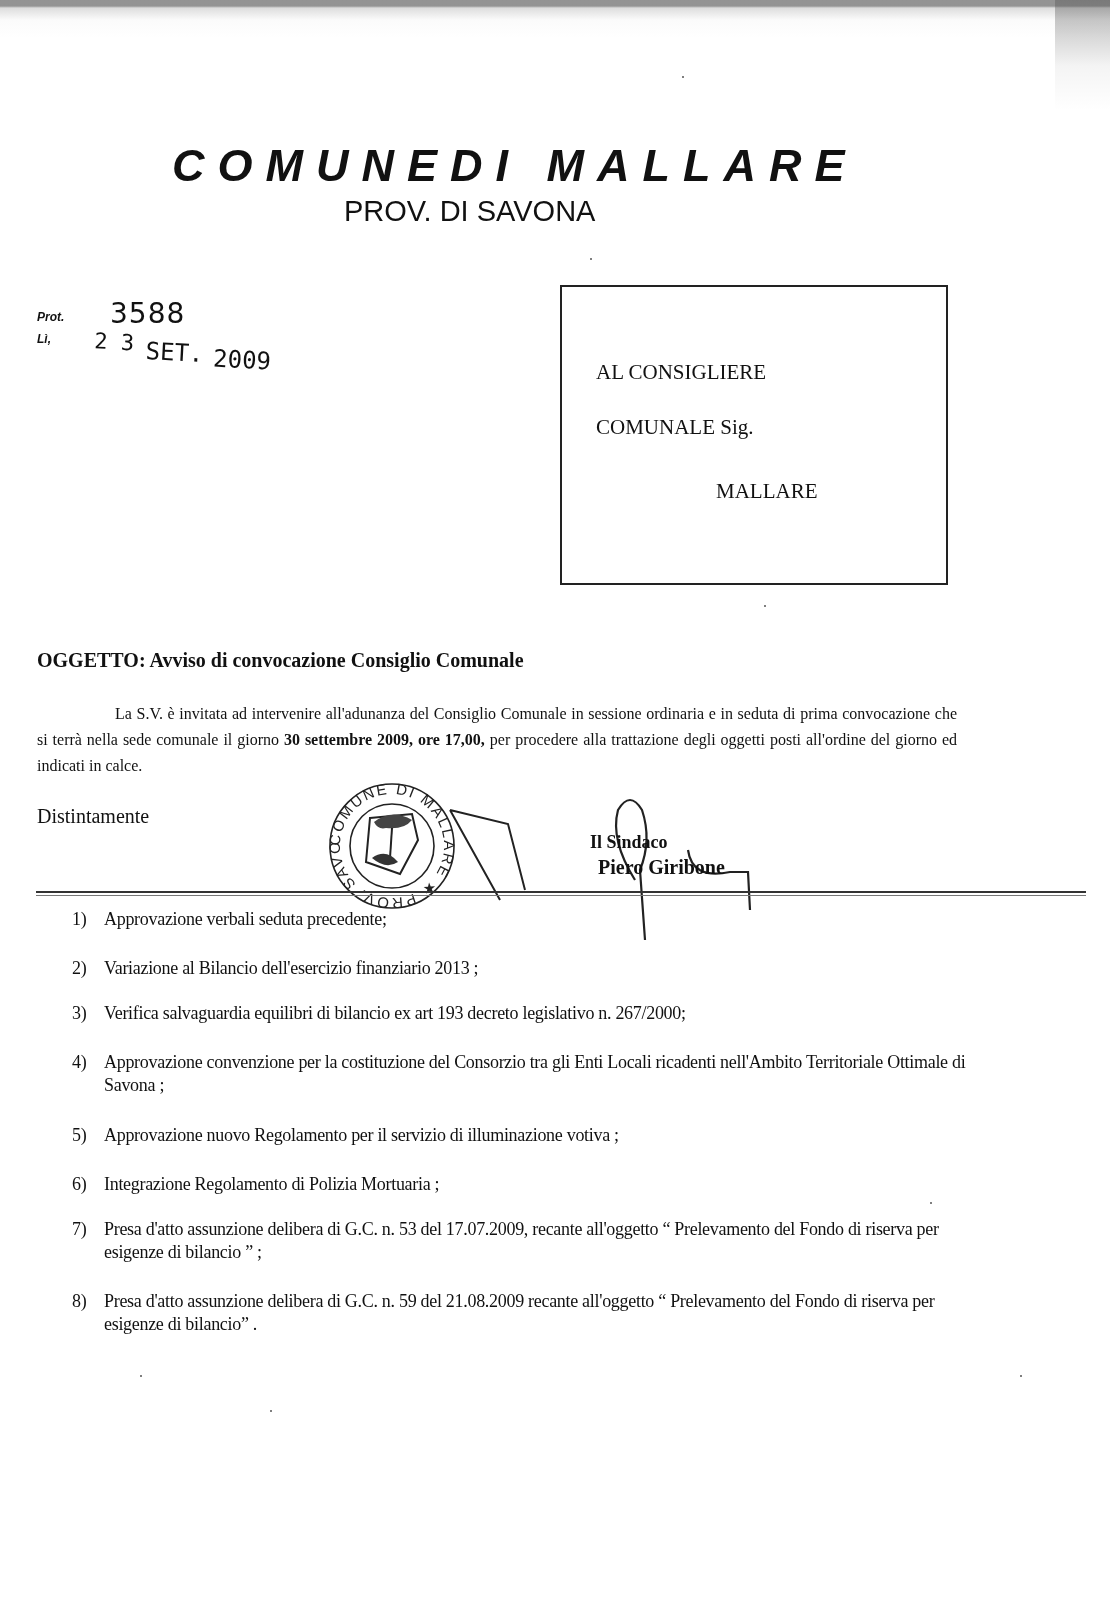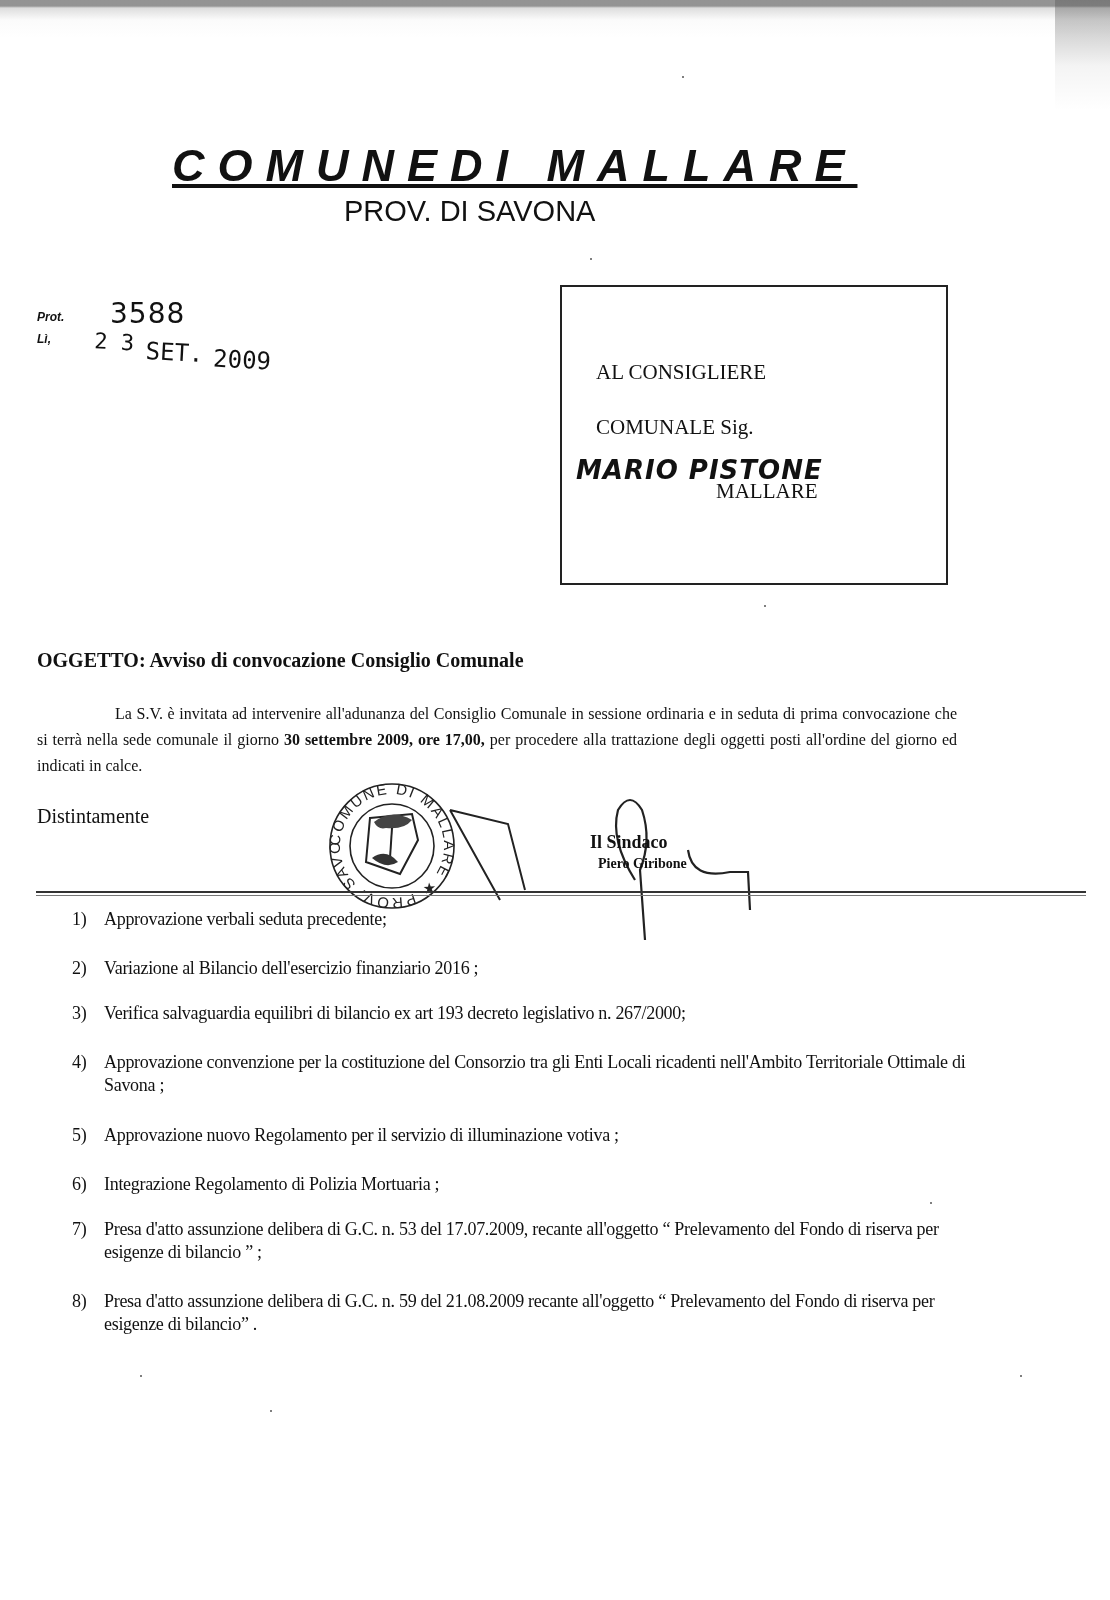--- a/index.html
+++ b/index.html
@@ -1,21 +1,21 @@
 <!DOCTYPE html>
 <html><head>
 <meta charset="utf-8">
 <style>
   html, body { margin:0; padding:0; background:#ffffff; }
   body { width:1110px; height:1600px; position:relative; overflow:hidden; color:#111; font-family:"Liberation Serif", serif; }
   .scan-top { position:absolute; left:0; top:0; width:1110px; height:40px;
     background: linear-gradient(to bottom, rgba(60,60,60,0.55) 0px, rgba(60,60,60,0.55) 6px, rgba(120,120,120,0.25) 8px, rgba(200,200,200,0.08) 20px, rgba(255,255,255,0) 38px); }
   .scan-corner { position:absolute; right:0; top:0; width:55px; height:110px;
     background: linear-gradient(to bottom, rgba(90,90,90,0.45), rgba(180,180,180,0.15) 60%, rgba(255,255,255,0)); }
-  .header-title { position:absolute; left:172px; top:140px; font-family:"Liberation Sans", sans-serif; font-style:italic; font-weight:bold; font-size:45px; letter-spacing:13px; white-space:nowrap;text-decoration:underline; }
+  .header-title { position:absolute; left:172px; top:140px; font-family:"Liberation Sans", sans-serif; font-style:italic; font-weight:bold; font-size:45px; letter-spacing:13px; white-space:nowrap; }
   .header-sub { position:absolute; left:344px; top:195px; font-family:"Liberation Sans", sans-serif; font-size:29px; white-space:nowrap; }
   .prot-label, .li-label { position:absolute; font-family:"Liberation Sans", sans-serif; font-style:italic; font-weight:bold; font-size:12px; }
   .prot-label { left:37px; top:310px; }
   .li-label { left:37px; top:332px; }
   .prot-number { position:absolute; left:110px; top:297px; font-family:"DejaVu Sans", sans-serif; font-size:28px; letter-spacing:1px; }
   .date-stamp { position:absolute; left:94px; top:333px; font-family:"DejaVu Sans Mono", monospace; font-size:22px; transform:rotate(3deg); white-space:nowrap; }
   .date-stamp span { display:inline-block; }
   .date-day { margin-right:12px; }
   .date-month { font-size:24px; margin-right:10px; vertical-align:-8px; }
   .date-year { font-size:24px; vertical-align:-12px; }
@@ -26,21 +26,21 @@
   .addr-name { left:14px; top:168px; font-family:"DejaVu Sans", sans-serif; font-style:italic; font-weight:bold; font-size:26px; letter-spacing:1px; }
   .addr-city { left:154px; top:192px; }
   .subject { position:absolute; left:37px; top:649px; font-size:20px; font-weight:bold; white-space:nowrap; }
   .subject .sub-value { font-weight:bold; }
   .body-para { position:absolute; left:37px; top:701px; width:920px; font-size:16px; line-height:26px; text-align:justify; }
   .body-para .indent { display:inline-block; width:78px; }
   .body-para b { font-weight:bold; }
   .closing { position:absolute; left:37px; top:805px; font-size:20px; }
   .stamp { position:absolute; left:300px; top:778px; width:184px; height:136px; }
   .sign-title { position:absolute; left:590px; top:832px; font-size:18px; font-weight:bold; white-space:nowrap; }
-  .sign-name { position:absolute; left:598px; top:856px; font-size:14px; font-weight:bold; white-space:nowrap; }
+  .sign-name { position:absolute; left:598px; top:856px; font-size:20px; font-weight:bold; white-space:nowrap; }
   .signature-svg { position:absolute; left:430px; top:780px; width:360px; height:170px; }
   .divider { position:absolute; left:36px; top:891px; width:1050px; height:0; border-top:2px solid #333; }
   .divider2 { position:absolute; left:36px; top:895px; width:1050px; height:0; border-top:1px solid #777; }
   .agenda-item { position:absolute; left:72px; width:920px; font-size:18px; line-height:23px; letter-spacing:-0.3px; }
   .agenda-item .num { position:absolute; left:0; top:0; width:30px; }
   .agenda-item .txt { display:block; margin-left:32px; }
   .speck { position:absolute; width:2px; height:2px; background:#555; border-radius:1px; }
 </style>
 </head>
 <body>
@@ -54,21 +54,20 @@
 <div class="prot-label">Prot.</div>
 <div class="prot-number">3588</div>
 <div class="li-label">Lì,</div>
 <div class="date-stamp">
   <span class="date-day">2 3</span><span class="date-month">SET.</span><span class="date-year">2009</span>
 </div>
 
 <div class="address-box">
   <div class="addr-line addr-1">AL  CONSIGLIERE</div>
   <div class="addr-line addr-2">COMUNALE  Sig.</div>
-  <div class="addr-line addr-name">MARIO PISTONE</div>
   <div class="addr-line addr-city">MALLARE</div>
 </div>
 
 <div class="subject">
   <span>OGGETTO:</span>
   <span class="sub-value">Avviso di convocazione Consiglio Comunale</span>
 </div>
 
 <div class="body-para"><span class="indent"></span><span>La S.V. è invitata ad intervenire all'adunanza del Consiglio Comunale in sessione ordinaria e in seduta di prima convocazione che si terrà nella sede comunale il giorno </span><b>30 settembre 2009, ore 17,00,</b><span> per procedere alla trattazione degli oggetti posti all'ordine del giorno ed indicati in calce.</span></div>
 
@@ -100,21 +99,21 @@
 
 <div class="divider"></div>
 <div class="divider2"></div>
 
 <div class="agenda-item" style="top:908px;">
   <span class="num">1)</span>
   <span class="txt">Approvazione verbali seduta precedente;</span>
 </div>
 <div class="agenda-item" style="top:957px;">
   <span class="num">2)</span>
-  <span class="txt">Variazione al Bilancio dell'esercizio finanziario 2016 ;</span>
+  <span class="txt">Variazione al Bilancio dell'esercizio finanziario 2013 ;</span>
 </div>
 <div class="agenda-item" style="top:1002px;">
   <span class="num">3)</span>
   <span class="txt">Verifica salvaguardia equilibri di bilancio ex art 193 decreto legislativo n. 267/2000;</span>
 </div>
 <div class="agenda-item" style="top:1051px;">
   <span class="num">4)</span>
   <span class="txt">Approvazione convenzione per la costituzione del Consorzio tra gli Enti Locali ricadenti nell'Ambito Territoriale Ottimale di Savona ;</span>
 </div>
 <div class="agenda-item" style="top:1124px;">

